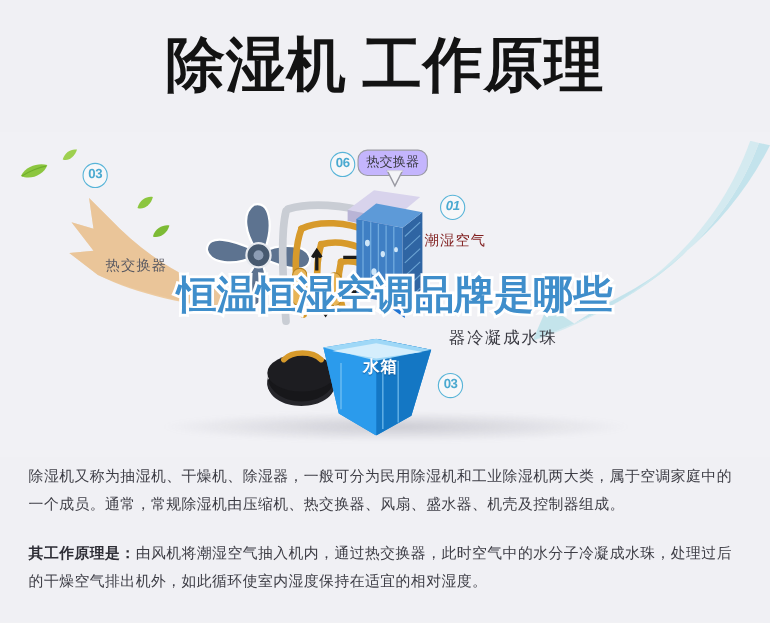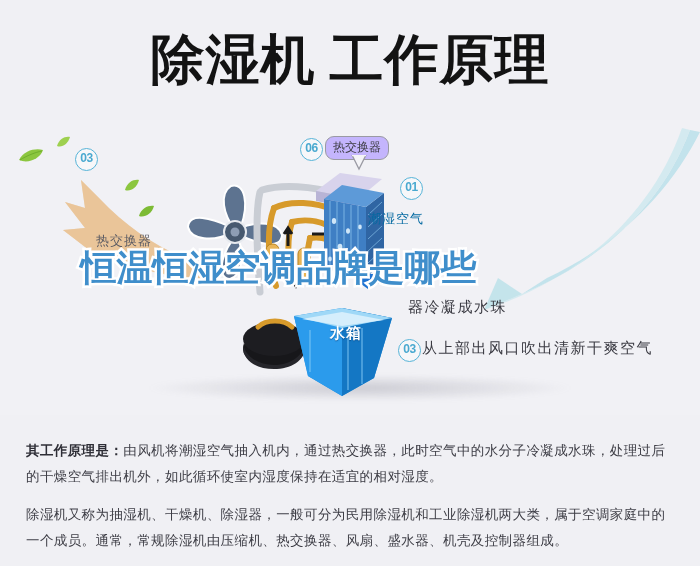--- a/index.html
+++ b/index.html
@@ -72,21 +72,21 @@
     width:21px;height:21px;border-radius:50%;
     border:1.6px solid #57b4d8;
     color:#4aa9d0;
     font-size:12px;font-weight:bold;
     line-height:19px;text-align:center;
     background:rgba(255,255,255,.45);
     letter-spacing:-.5px;
   }
   .badge-03a{left:75px;top:28px;}
   .badge-02{left:300px;top:18px;}
-  .badge-01{left:400px;top:57px;}
+  .badge-01{left:400px;top:57px;font-style:italic;}
   .badge-03b{left:398px;top:219px;}
 
   .callout{
     position:absolute;left:325px;top:16px;
     padding:2px 7px 3px 7px;
     border:1.4px solid #9a9aa3;
     border-radius:9px;
     background:#c4b5fd;
     font-size:12px;color:#3b3b42;
     white-space:nowrap;
@@ -95,28 +95,28 @@
     position:absolute;left:351px;top:35px;width:16px;height:16px;
   }
 
   .lbl{
     position:absolute;
     font-size:13px;color:#4a4a52;
     white-space:nowrap;
     letter-spacing:1px;
   }
   .lbl-dry{left:96px;top:112px;color:#5a5a62;}
-  .lbl-humid{left:368px;top:90px;color:#0369a1;}
+  .lbl-humid{left:386px;top:90px;color:#7f1d1d;}
   .lbl-cond{left:408px;top:178px;font-size:15px;color:#3a3a42;letter-spacing:1.5px;}
   .lbl-out{left:422px;top:219px;font-size:15px;color:#3a3a42;letter-spacing:1.5px;}
 
   
   .overlay{
     position:absolute;left:0;top:248px;width:557px;
-    text-align:center;
+    text-align:right;
     font-size:36px;
     font-weight:bold;
     line-height:40px;
     color:#3f8ecb;
     letter-spacing:0px;
     white-space:nowrap;
     -webkit-text-stroke:5px #ffffff;
     paint-order:stroke fill;
   }
   .overlay .ol-line{display:block;}
@@ -306,25 +306,24 @@
     <div class="callout-stem">
       <svg width="16" height="16" viewBox="0 0 16 16">
         <path d="M1 0 L15 0 L8 14 Z" fill="#f4f4f7" stroke="#9a9aa3" stroke-width="1.3"></path>
         <path d="M1 0 L15 0" stroke="#f4f4f7" stroke-width="2.4"></path>
       </svg>
     </div>
 
     <div class="lbl lbl-dry">热交换器</div>
     <div class="lbl lbl-humid">潮湿空气</div>
     <div class="lbl lbl-cond">器冷凝成水珠</div>
-    <div class="lbl lbl-out">从上部出风口吹出清新干爽空气</div>
   </div>
 
   <div class="overlay">
     <span class="ol-line ol1">恒温恒湿空调品牌是哪些</span>
   </div>
 
   <div class="body-text">
+    <p class="para p1">除湿机又称为抽湿机、干燥机、除湿器，一般可分为民用除湿机和工业除湿机两大类，属于空调家庭中的一个成员。通常，常规除湿机由压缩机、热交换器、风扇、盛水器、机壳及控制器组成。</p>
     <p class="para p2"><span class="bold-lead">其工作原理是：</span><span>由风机将潮湿空气抽入机内，通过热交换器，此时空气中的水分子冷凝成水珠，处理过后的干燥空气排出机外，如此循环使室内湿度保持在适宜的相对湿度。</span></p>
-    <p class="para p1">除湿机又称为抽湿机、干燥机、除湿器，一般可分为民用除湿机和工业除湿机两大类，属于空调家庭中的一个成员。通常，常规除湿机由压缩机、热交换器、风扇、盛水器、机壳及控制器组成。</p>
   </div>
 
 </div>
 
 </body></html>

